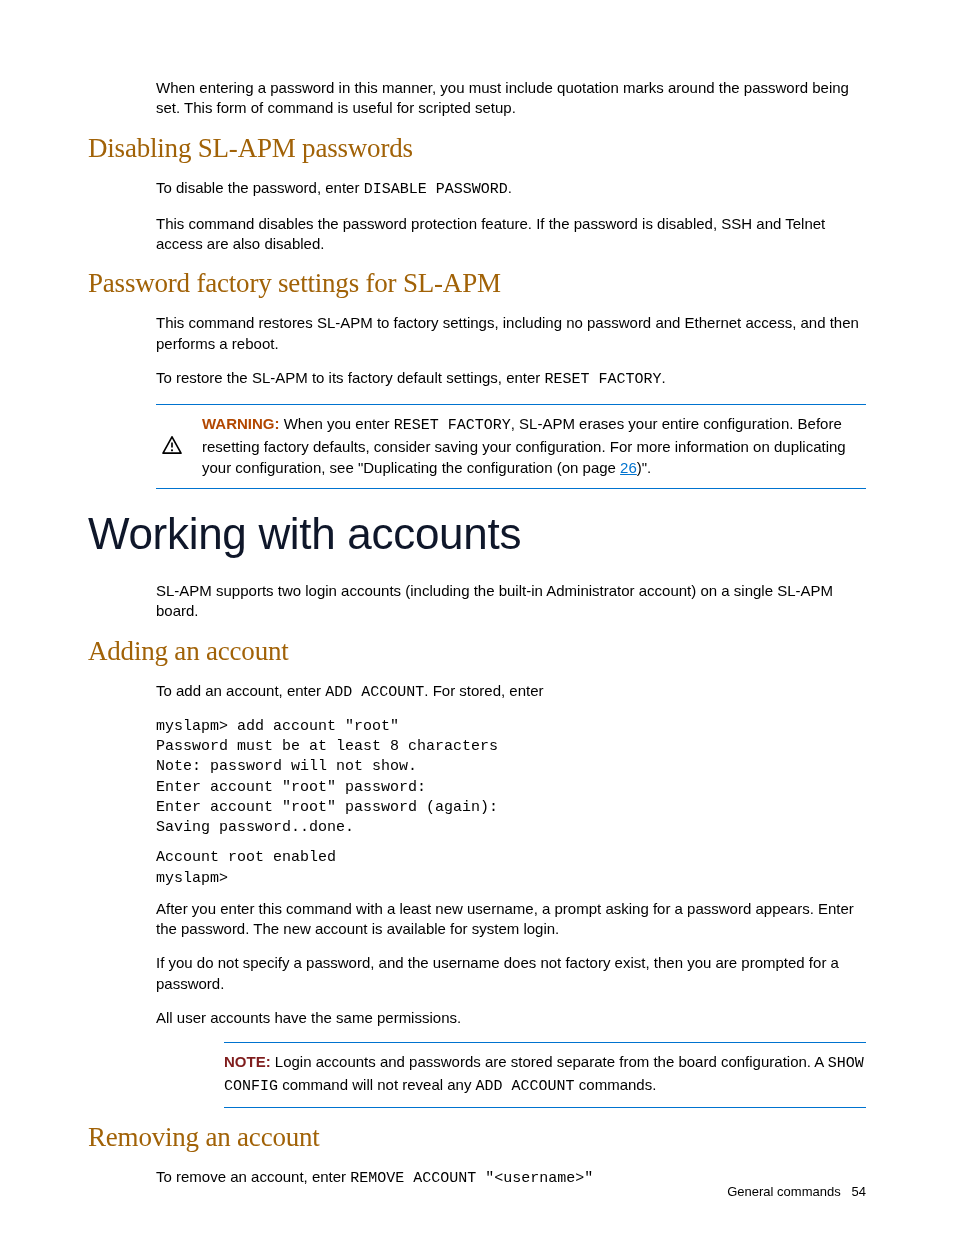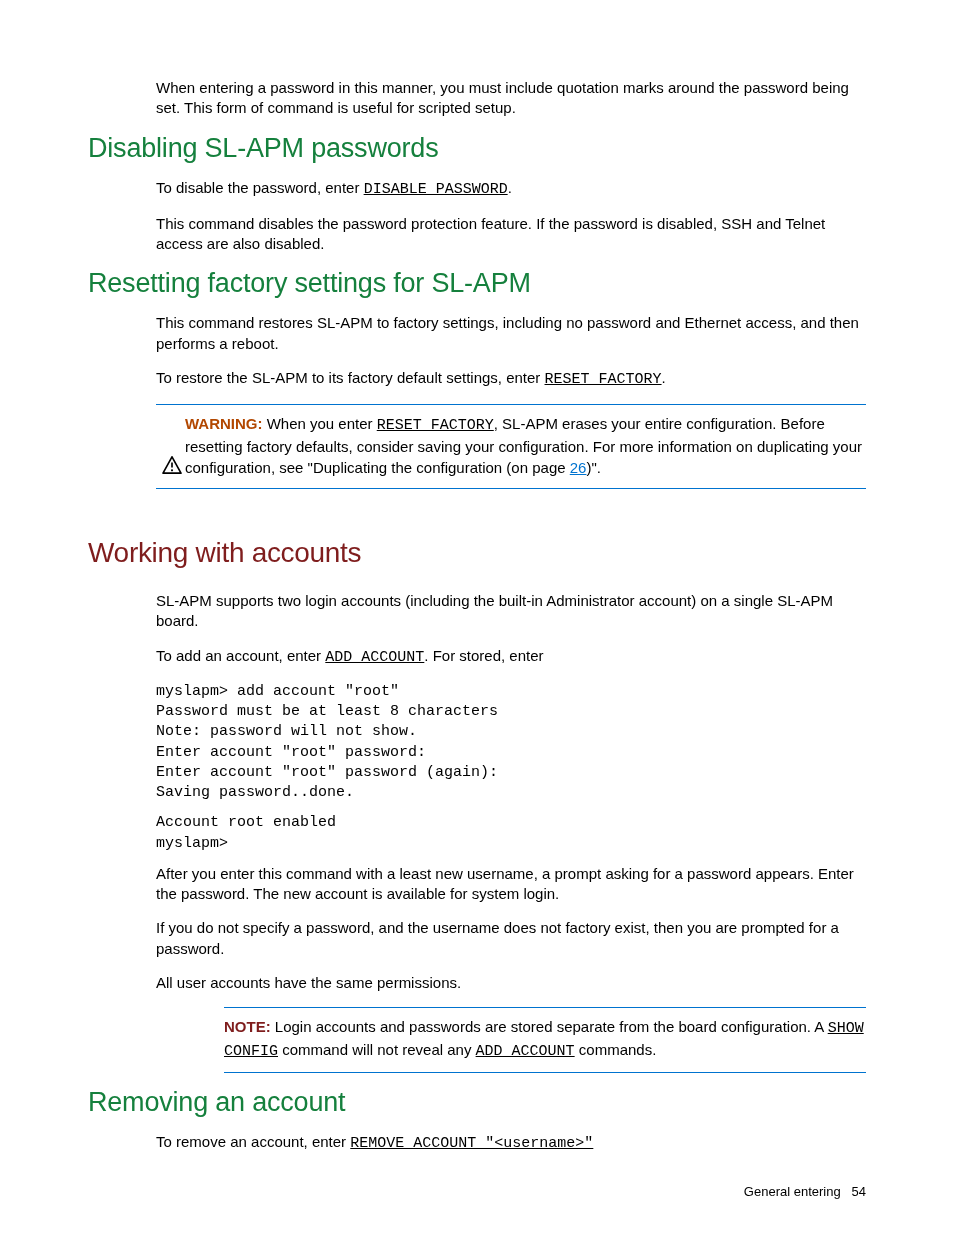--- a/index.html
+++ b/index.html
@@ -15,51 +15,50 @@
     padding: 78px 88px 40px 88px;
   }
   .body-text {
     font-size: 15px;
     line-height: 1.35;
     margin-left: 68px;
     margin-bottom: 14px;
     font-weight: 400;
   }
   h2 {
-    font-family: Liberation Sans, sans-serif;
+    font-family: Liberation Serif, serif;
     font-weight: 400;
-    color: #15803d;
+    color: #a16207;
     font-size: 27px;
     margin-bottom: 14px;
     margin-top: 4px;
     letter-spacing: -0.2px;
   }
   h1 {
     font-family: Arial, Helvetica, sans-serif;
     font-weight: 400;
-    color: #7f1d1d;
-    font-size: 28px;
-    margin-top: 48px;
+    color: #0f172a;
+    font-size: 44px;
+    margin-top: 20px;
     margin-bottom: 22px;
     letter-spacing: -0.3px;
   }
   .mono {
     font-family: "Courier New", Courier, monospace;
     font-size: 15px;
-    text-decoration: underline;
   }
   .callout {
     display: flex;
     margin-left: 68px;
     border-top: 1.5px solid #0073cf;
     border-bottom: 1.5px solid #0073cf;
     padding: 8px 0 10px 0;
     margin-bottom: 14px;
-    align-items: flex-end;
-    gap: 3px;
+    align-items: center;
+    gap: 20px;
   }
   .callout-icon {
     flex: 0 0 auto;
     padding-top: 2px;
     padding-left: 6px;
   }
   .callout-text {
     font-size: 15px;
     line-height: 1.4;
   }
@@ -109,21 +108,21 @@
 <div class="page">
 
   <p class="body-text">When entering a password in this manner, you must include quotation marks around the password being set. This form of command is useful for scripted setup.</p>
 
   <h2>Disabling SL-APM passwords</h2>
   <p class="body-text">
     <span>To disable the password, enter </span><span class="mono">DISABLE PASSWORD</span><span>.</span>
   </p>
   <p class="body-text">This command disables the password protection feature. If the password is disabled, SSH and Telnet access are also disabled.</p>
 
-  <h2>Resetting factory settings for SL-APM</h2>
+  <h2>Password factory settings for SL-APM</h2>
   <p class="body-text">This command restores SL-APM to factory settings, including no password and Ethernet access, and then performs a reboot.</p>
   <p class="body-text">
     <span>To restore the SL-APM to its factory default settings, enter </span><span class="mono">RESET FACTORY</span><span>.</span>
   </p>
 
   <div class="callout">
     <div class="callout-icon">
       <svg class="warn-triangle" viewBox="0 0 24 22">
         <path d="M12 1 L23 21 L1 21 Z" fill="none" stroke="#000" stroke-width="2" stroke-linejoin="round"></path>
         <line x1="12" y1="8" x2="12" y2="14" stroke="#000" stroke-width="2"></line>
@@ -131,20 +130,21 @@
       </svg>
     </div>
     <div class="callout-text">
       <span class="callout-label-warn">WARNING:</span><span>  When you enter </span><span class="mono">RESET FACTORY</span><span>, SL-APM erases your entire configuration. Before resetting factory defaults, consider saving your configuration. For more information on duplicating your configuration, see "Duplicating the configuration (on page </span><a href="#" class="link">26</a><span>)".</span>
     </div>
   </div>
 
   <h1>Working with accounts</h1>
   <p class="body-text">SL-APM supports two login accounts (including the built-in Administrator account) on a single SL-APM board.</p>
 
+  <h2>Adding an account</h2>
   <p class="body-text">
     <span>To add an account, enter </span><span class="mono">ADD ACCOUNT</span><span>. For stored, enter</span>
   </p>
   <div class="code-block">myslapm&gt; add account "root"
 Password must be at least 8 characters
 Note: password will not show.
 Enter account "root" password:
 Enter account "root" password (again):
 Saving password..done.</div>
   <div class="code-block">Account root enabled
@@ -158,14 +158,14 @@
   </div>
 
   <h2>Removing an account</h2>
   <p class="body-text">
     <span>To remove an account, enter </span><span class="mono">REMOVE ACCOUNT "&lt;username&gt;"</span>
   </p>
 
 </div>
 
 <div class="footer">
-  <span>General entering</span>&nbsp;&nbsp;&nbsp;<span>54</span>
+  <span>General commands</span>&nbsp;&nbsp;&nbsp;<span>54</span>
 </div>
 
 </body></html>

